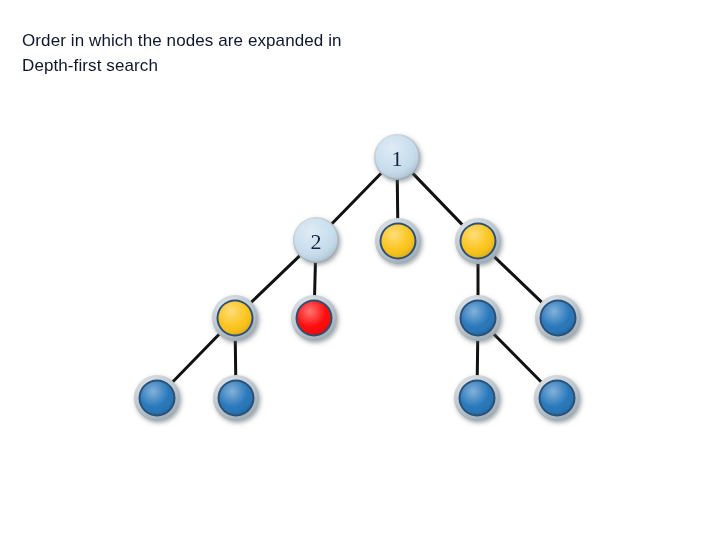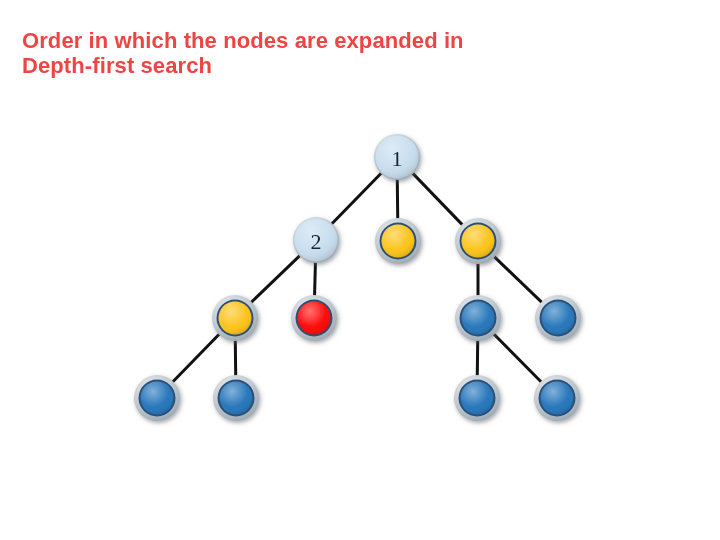--- a/index.html
+++ b/index.html
@@ -13,24 +13,24 @@
     height: 540px;
     background: #ffffff;
     overflow: hidden;
     font-family: "Liberation Sans", sans-serif;
   }
   #title {
     position: absolute;
     left: 22px;
     top: 28px;
     width: 560px;
-    font-size: 22px;
-    font-weight: bold;
+    font-size: 17px;
+    font-weight: normal;
     line-height: 25px;
-    color: #ef4444;
+    color: #0f172a;
     letter-spacing: 0.1px;
     white-space: pre-line;
   }
   #tree-svg {
     position: absolute;
     left: 0;
     top: 0;
     width: 720px;
     height: 540px;
   }

